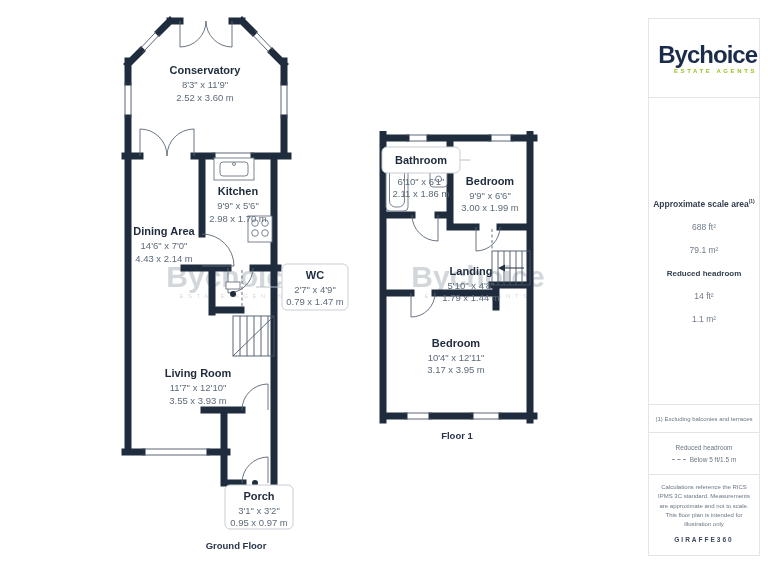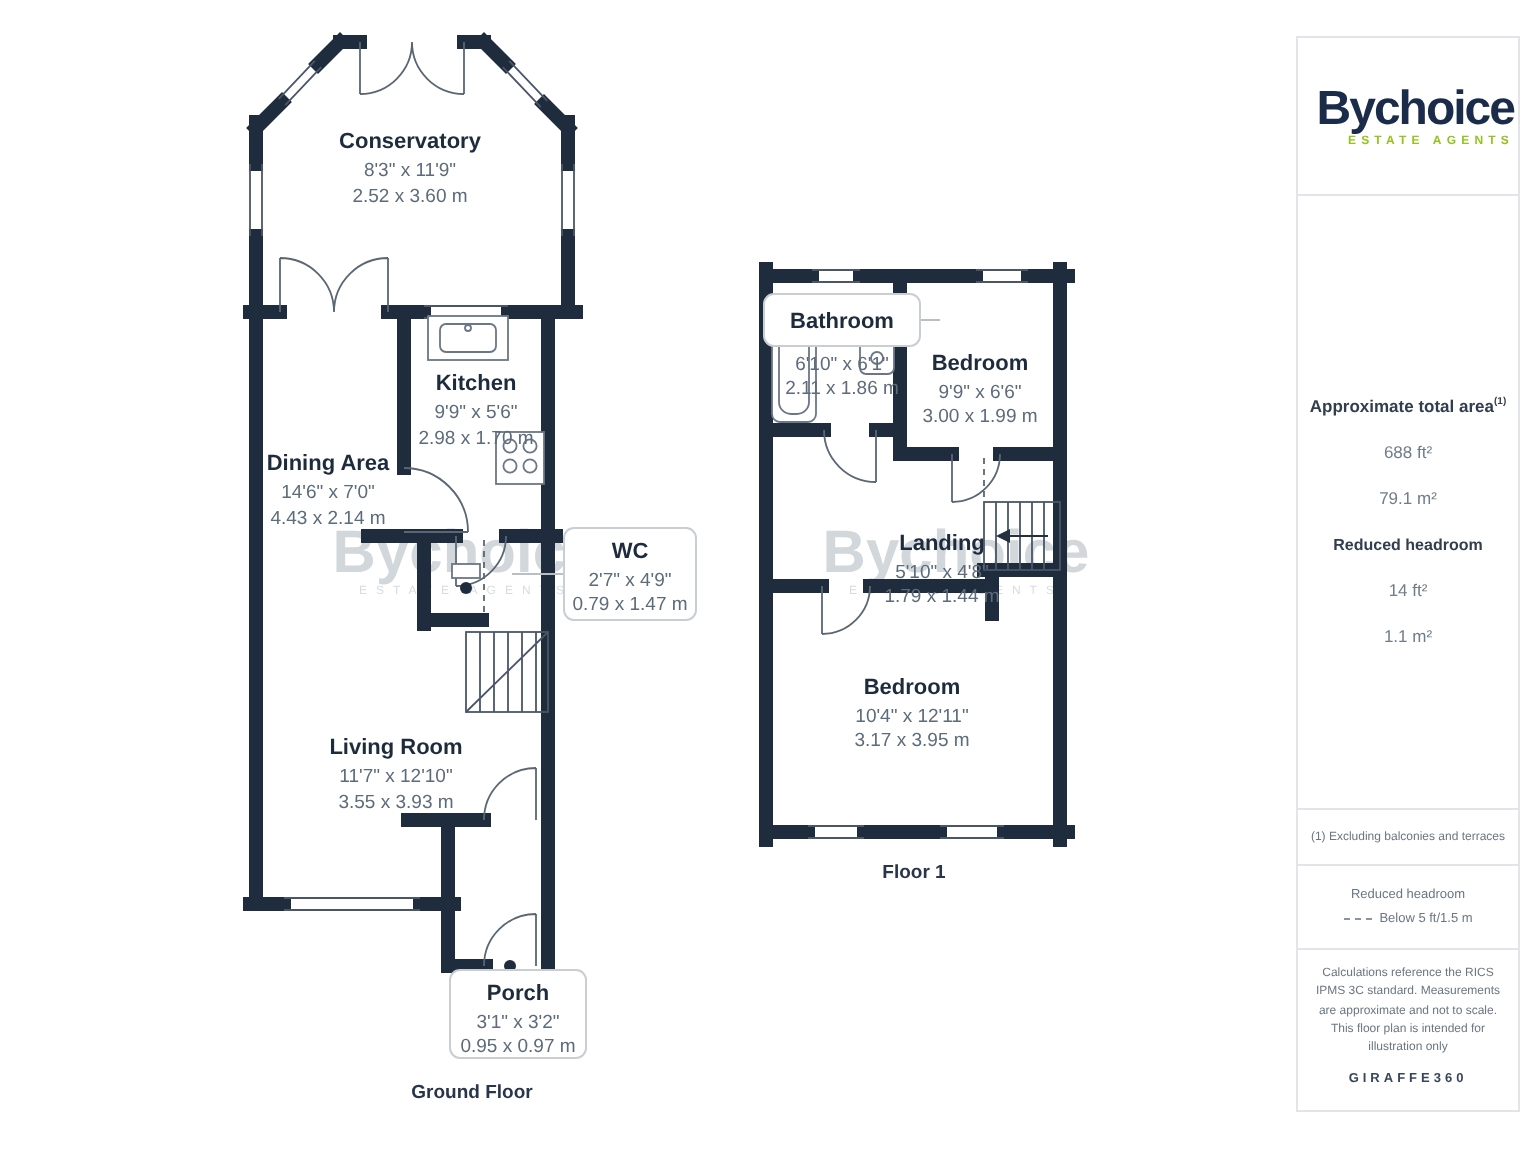--- a/index.html
+++ b/index.html
@@ -212,21 +212,21 @@
     </g>
     <text class="cap" x="89" y="316">Floor 1</text>
   </svg>
 
   <div class="panel">
     <div class="sec sec-logo">
       <div class="logo-name">Bychoice</div>
       <div class="logo-tag">ESTATE AGENTS</div>
     </div>
     <div class="sec sec-area">
-      <div class="pn-title"><span>Approximate total area</span><sup style="font-size:5px;">(1)</sup></div>
+      <div class="pn-title"><span>Approximate scale area</span><sup style="font-size:5px;">(1)</sup></div>
       <div class="pn-val">688 ft²</div>
       <div class="pn-val">79.1 m²</div>
       <div class="pn-sub">Reduced headroom</div>
       <div class="pn-val">14 ft²</div>
       <div class="pn-val">1.1 m²</div>
     </div>
     <div class="sec sec-footnote">
       <span>(1) Excluding balconies and terraces</span>
     </div>
     <div class="sec sec-legend">

